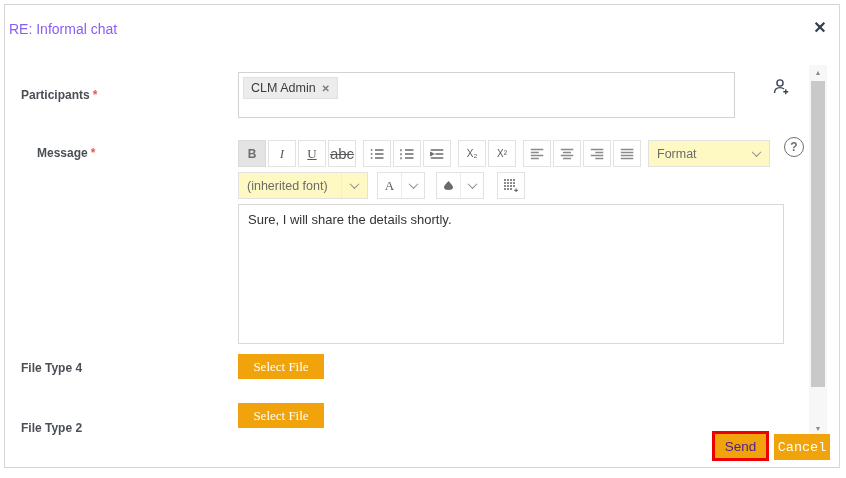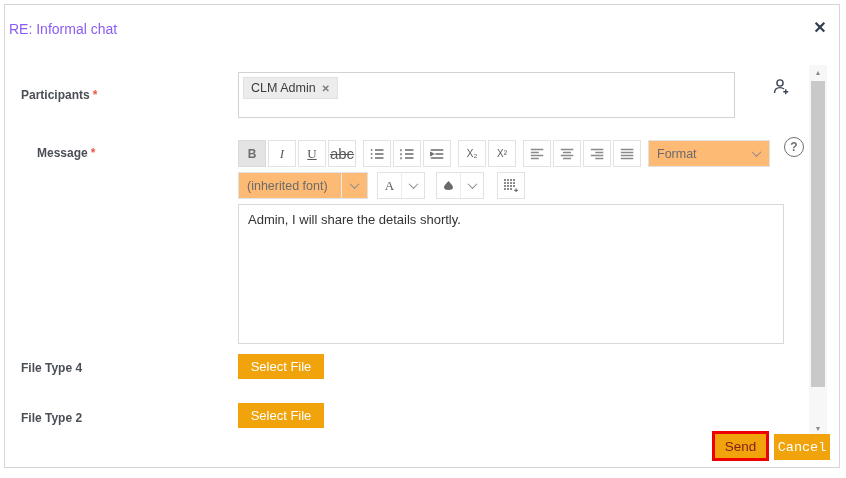--- a/index.html
+++ b/index.html
@@ -22,38 +22,38 @@
   .toolbar-row { position:absolute; left:233px; display:flex; align-items:center; }
   .tb-group { display:flex; gap:2px; margin-right:7px; }
   .tb-btn { width:28px; height:27px; border:1px solid #e2e2e2; background:#fff; color:#5a5a5a; font-size:12px; display:flex; align-items:center; justify-content:center; cursor:pointer; padding:0; }
   .tb-btn.active { background:#e4e4e4; border-color:#dadada; color:#6e6e6e; }
   .tb-btn .b { font-weight:700; }
   .tb-btn .i { font-style:italic; font-family:"Liberation Serif", serif; font-size:13px; }
   .tb-btn .u { text-decoration:underline; font-family:"Liberation Serif", serif; font-size:13px; }
   .tb-btn .s { text-decoration:line-through; font-size:15px;text-align:right; }
   .tb-btn .scr { font-size:10px; }
 
-  .select-box { height:27px; border:1px solid #e2e2e2; background:#fdba74; display:flex; align-items:center; cursor:pointer; }
+  .select-box { height:27px; border:1px solid #e2e2e2; background:#fef9c3; display:flex; align-items:center; cursor:pointer; }
   .select-box .sel-label { flex:1; font-size:12.5px; color:#6b6b6b; padding:0 8px; white-space:nowrap; overflow:hidden; }
   .chev { width:26px; height:100%; display:flex; align-items:center; justify-content:center; border-left:1px solid #ececec; }
   .chev i { display:block; width:7px; height:7px; border-right:1.4px solid #8a8a8a; border-bottom:1.4px solid #8a8a8a; transform:rotate(45deg) translate(-1px,-1px); }
   .chev.noline { border-left:none; }
   .split { display:flex; border:1px solid #e2e2e2; height:27px; background:#fff; }
   .split .cell { width:23px; display:flex; align-items:center; justify-content:center; cursor:pointer; }
   .split .cell + .cell { border-left:1px solid #ececec; }
   .split .A { font-size:13px; color:#5a5a5a; font-family:"Liberation Serif", serif; }
 
   .help-btn { position:absolute; left:779px; top:132px; width:20px; height:20px; border-radius:50%; border:1.5px solid #6f6f6f; color:#6f6f6f; background:#fff; font-size:12px; font-weight:700; line-height:17px; text-align:center; cursor:pointer; padding:0; }
 
   .message-area { position:absolute; left:233px; top:199px; width:546px; height:140px; border:1px solid #d9d9d9; background:#fff; font-size:13px; color:#333; padding:6px 9px; line-height:1.35; }
 
-  .select-file-btn { position:absolute; left:233px; width:86px; height:25px; background:#F0A30A; color:#fff; border:none; font-size:13px; cursor:pointer; font-family:Liberation Sans, sans-serif; }
+  .select-file-btn { position:absolute; left:233px; width:86px; height:25px; background:#F0A30A; color:#fff; border:none; font-size:13px; cursor:pointer; font-family:Liberation Serif, serif; }
 
   .send-wrap { position:absolute; left:707px; top:426px; border:3px solid #ec0000; padding:0; background:#fff; }
-  .send-btn { display:block; width:51px; height:24px; background:#F0A30A; color:#7f1d1d; border:none; font-size:13.5px; cursor:pointer; font-family:"Liberation Sans", sans-serif; }
+  .send-btn { display:block; width:51px; height:24px; background:#F0A30A; color:#4c1d95; border:none; font-size:13.5px; cursor:pointer; font-family:"Liberation Sans", sans-serif; }
   .cancel-btn { position:absolute; left:769px; top:429px; width:56px; height:26px; background:#F0A30A; color:#fff; border:none; font-size:13.5px; cursor:pointer; font-family:Liberation Mono, monospace; }
 
   .scrollbar { position:absolute; left:804px; top:60px; width:18px; height:372px; background:#f7f7f7; }
   .scroll-arrow { position:absolute; left:0; width:18px; height:12px; font-size:7px; color:#8d8d8d; text-align:center; line-height:12px; cursor:pointer; }
   .scroll-arrow.up { top:2px; }
   .scroll-arrow.down { bottom:2px; }
   .scroll-thumb { position:absolute; left:2px; top:16px; width:14px; height:306px; background:#c9c9c9; cursor:pointer; }
 
   svg.icn { display:block; }
 </style>
@@ -207,26 +207,26 @@
               <rect x="9" y="6" width="2" height="2"></rect>
             <rect x="0" y="9" width="2" height="2"></rect>
               <rect x="3" y="9" width="2" height="2"></rect>
               <rect x="6" y="9" width="2" height="2"></rect>
             <path d="M11.5 9.5h1.2v1.2h1.2v1.2h-1.2v1.2h-1.2v-1.2h-1.2v-1.2h1.2z" fill="#6b6b6b"></path>
           </g>
         </svg>
       </button>
     </div>
 
-    <div class="message-area">Admin, I will share the details shortly.</div>
+    <div class="message-area">Sure, I will share the details shortly.</div>
 
     <div class="field-label" style="top:356px;">File Type 4</div>
     <button class="select-file-btn" style="top:349px;">Select File</button>
 
-    <div class="field-label" style="top:406px;">File Type 2</div>
+    <div class="field-label" style="top:416px;">File Type 2</div>
     <button class="select-file-btn" style="top:398px;">Select File</button>
 
     <div class="scrollbar">
       <div class="scroll-arrow up">▲</div>
       <div class="scroll-thumb"></div>
       <div class="scroll-arrow down">▼</div>
     </div>
 
     <div class="send-wrap">
       <button class="send-btn">Send</button>

